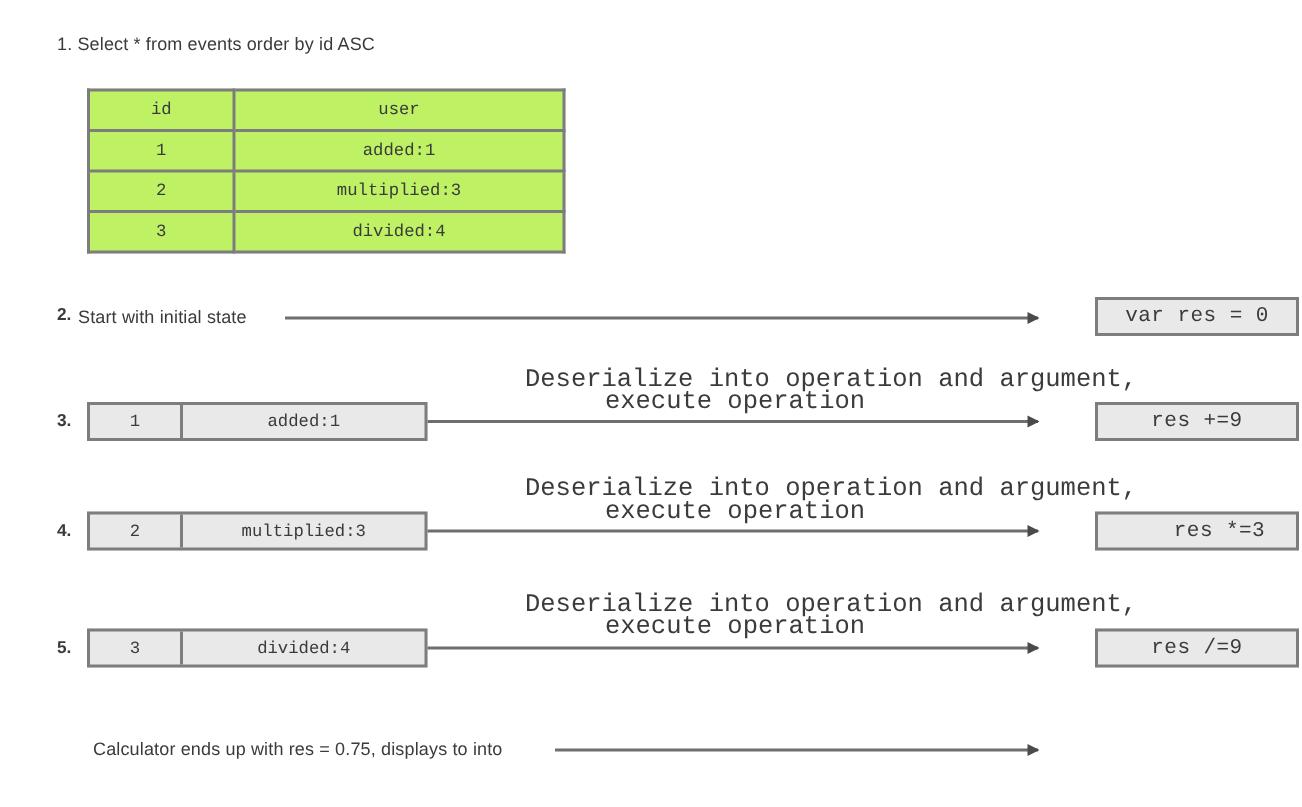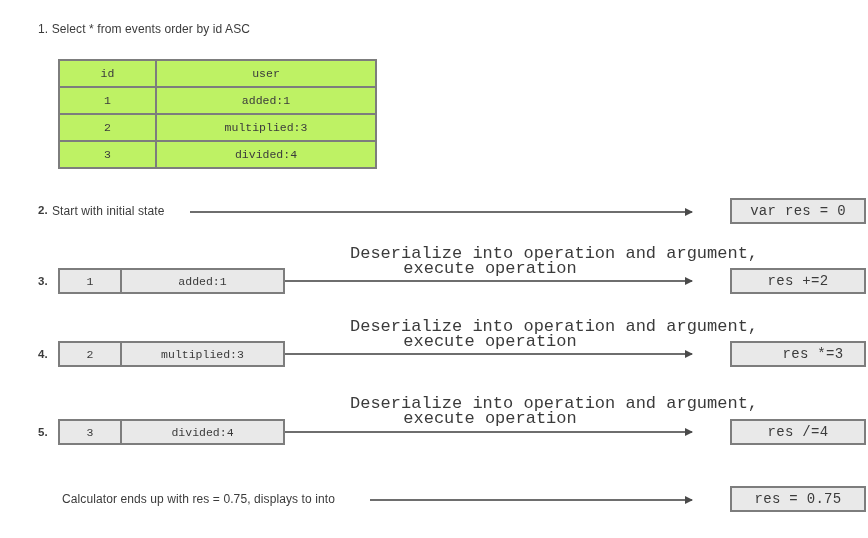--- a/index.html
+++ b/index.html
@@ -171,21 +171,21 @@
   <div class="step-num" style="left:38px; top:275px;">3.</div>
   <div class="pill" style="left:58px; top:268px;">
     <div class="cell cell-id">1</div>
     <div class="cell cell-ev">added:1</div>
   </div>
   <div class="arrow-caption" style="left:350px; top:246px; width:280px;">
     <span>Deserialize into operation and argument,</span><br>
     <span>execute operation</span>
   </div>
   <div class="arrow" style="left:285px; top:280px; width:407px;"></div>
-  <div class="resbox" style="top:268px;">res +=2</div>
+  <div class="resbox" style="top:268px;">res +=9</div>
 
   <div class="step-num" style="left:38px; top:348px;">4.</div>
   <div class="pill" style="left:58px; top:341px;">
     <div class="cell cell-id">2</div>
     <div class="cell cell-ev">multiplied:3</div>
   </div>
   <div class="arrow-caption" style="left:350px; top:319px; width:280px;">
     <span>Deserialize into operation and argument,</span><br>
     <span>execute operation</span>
   </div>
@@ -195,19 +195,18 @@
   <div class="step-num" style="left:38px; top:426px;">5.</div>
   <div class="pill" style="left:58px; top:419px;">
     <div class="cell cell-id">3</div>
     <div class="cell cell-ev">divided:4</div>
   </div>
   <div class="arrow-caption" style="left:350px; top:396px; width:280px;">
     <span>Deserialize into operation and argument,</span><br>
     <span>execute operation</span>
   </div>
   <div class="arrow" style="left:285px; top:431px; width:407px;"></div>
-  <div class="resbox" style="top:419px;">res /=4</div>
+  <div class="resbox" style="top:419px;">res /=9</div>
 
   <div class="label" style="left:62px; top:492px;">Calculator ends up with res = 0.75, displays to into</div>
   <div class="arrow" style="left:370px; top:499px; width:322px;"></div>
-  <div class="resbox" style="top:486px;">res = 0.75</div>
 
 </div>
 
 </body></html>

